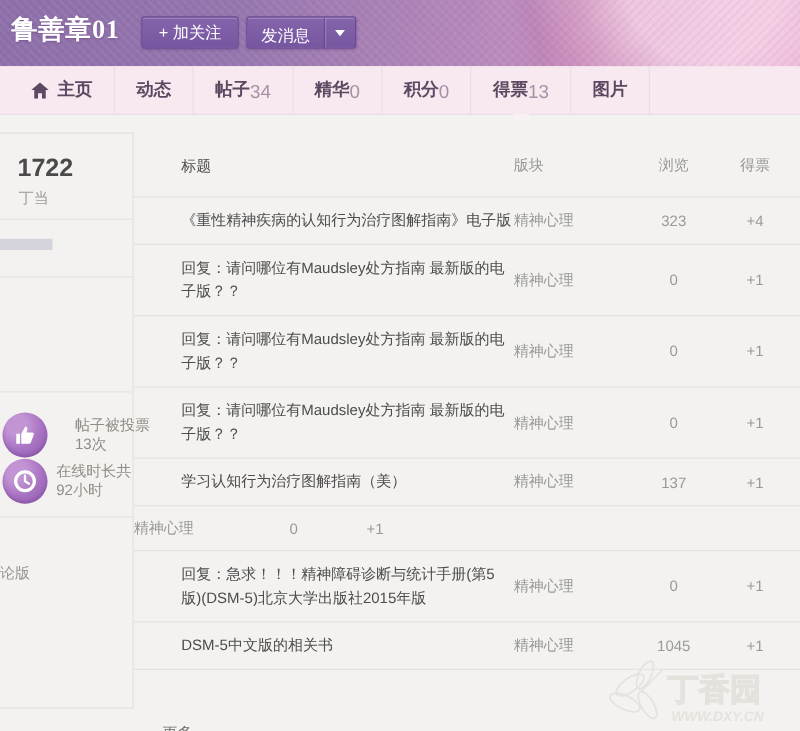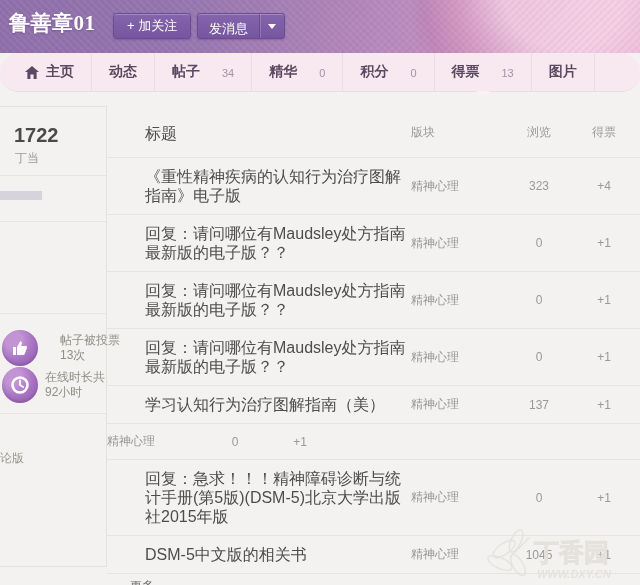--- a/index.html
+++ b/index.html
@@ -37,24 +37,24 @@
   .btn-message { left:197px; padding:0;align-items:flex-end; }
   .btn-message .label { padding:0 11px; }
   .btn-message .caret-box { border-left:1px solid rgba(90,60,120,.55);
     box-shadow:inset 1px 0 0 rgba(255,255,255,.18); height:100%; display:flex; align-items:center; padding:0 8px; }
   .caret { width:0; height:0; border-left:4px solid transparent; border-right:4px solid transparent;
     border-top:5px solid #fff; }
 
   
   .tabbar { position:absolute; left:0; top:53px; width:640px; height:39px;
     background:#f7e9ef; display:flex; align-items:stretch; padding-left:8px;
-    border-bottom:1px solid #eadde3;border-radius:19px; }
+    border-bottom:1px solid #eadde3; }
   .tab { position:relative; display:flex; align-items:center; padding:0 17px;
     border-right:1px solid #eddce5; color:#5d4862; font-size:14px; font-weight:bold; cursor:pointer; }
-  .tab .count { font-size:11px; font-weight:normal; color:#a791a7; margin-left:22px; margin-top:2px; }
+  .tab .count { font-size:15px; font-weight:normal; color:#a791a7; margin-left:0; margin-top:2px; }
   .tab.active::after { content:""; position:absolute; left:50%; bottom:-7px; margin-left:-7px;
     width:0; height:0; border-left:7px solid transparent; border-right:7px solid transparent;
     border-top:7px solid #faf1f5; }
   .home-ico { margin-right:7px; display:inline-flex; }
 
   
   .sidebar { position:absolute; left:0; top:106px; width:107px; height:461px;
     border-top:1px solid #e3e1de; border-right:1px solid #e3e1de; border-bottom:1px solid #e3e1de; }
   .sb-divider { position:absolute; left:0; width:106px; height:1px; background:#e6e4e1; }
   .score-num { position:absolute; left:14px; top:17px; font-size:20px; font-weight:bold; color:#4a4a4a; }
@@ -69,21 +69,21 @@
   .stat-ico { width:36px; height:36px; border-radius:50%; flex:0 0 36px;
     background:radial-gradient(circle at 32% 28%, #c294d4 0 8px, #a873c2 55%, #9059ae 100%);
     display:flex; align-items:center; justify-content:center;
     box-shadow:inset 0 -2px 3px rgba(90,40,120,.25); }
   .stat-text { margin-left:7px; font-size:12px; color:#8f8e85; line-height:15px; padding-top:3px; white-space:nowrap; }
 
   
   .main { position:absolute; left:107px; top:106px; width:533px; }
   .thead { display:flex; padding:18px 0 14px; font-size:12px; color:#9d9c99; }
   .trow { display:flex; align-items:center; border-top:1px solid #e6e4e1; padding:9px 0; }
-  .col-title { flex:0 0 304px; padding-left:38px; padding-right:1px; font-size:16px; color:#4d4d4d; line-height:19px; }
+  .col-title { flex:0 0 304px; padding-left:38px; padding-right:1px; font-size:12px; color:#4d4d4d; line-height:19px; }
   .trow .col-title { cursor:pointer; }
   .col-board { flex:0 0 88px; font-size:12px; color:#999; }
   .trow .col-board { cursor:pointer; }
   .col-views { flex:0 0 80px; text-align:center; font-size:12px; color:#999; }
   .col-votes { flex:0 0 50px; text-align:center; font-size:12px; color:#999; }
   .more-frag { position:absolute; left:130px; top:578px; font-size:12px; color:#6b6b6b; cursor:pointer; }
 
   
   .watermark { position:absolute; right:8px; bottom:-6px; opacity:.9; pointer-events:none; }
 </style>

